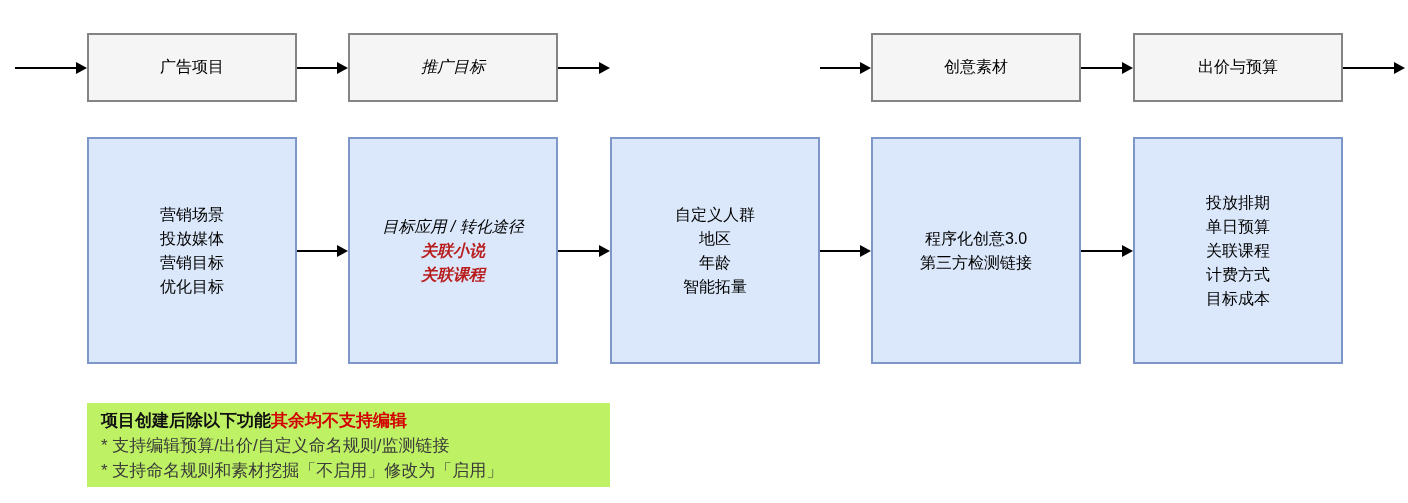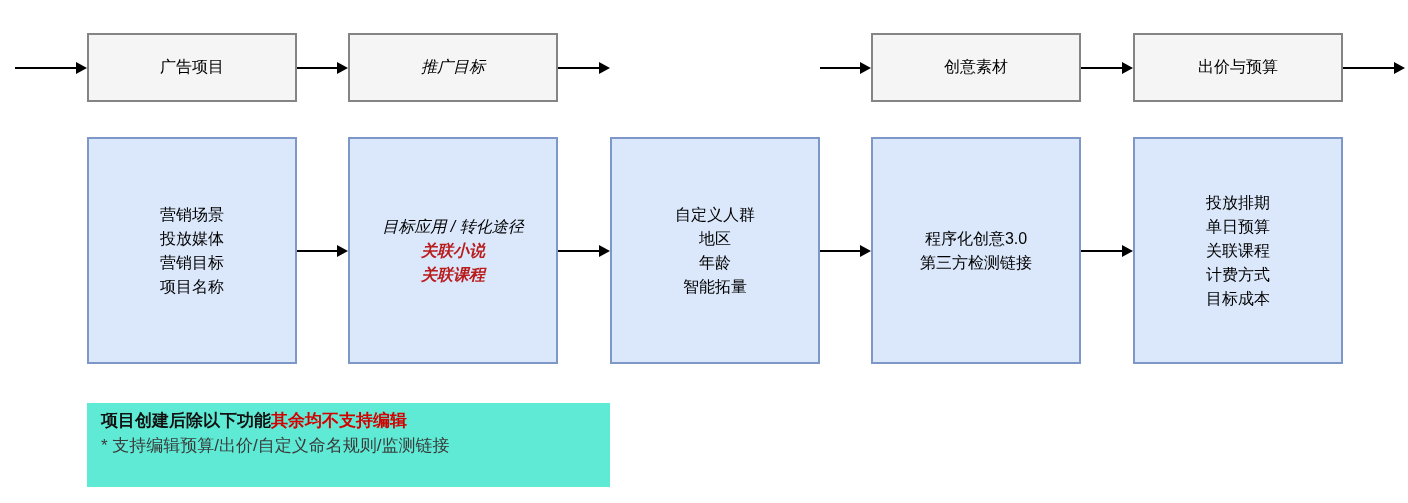--- a/index.html
+++ b/index.html
@@ -31,21 +31,21 @@
   .arrow::after {
     content:""; position:absolute; right:-11px; top:-5px;
     border-left:11px solid #000;
     border-top:6px solid transparent;
     border-bottom:6px solid transparent;
   }
 
   
   .note {
     position:absolute; left:87px; top:403px; width:523px; height:84px;
-    background:#5eead4; padding:5px 14px;
+    background:#bef264; padding:5px 14px;
     font-size:17px; line-height:25px; color:#3a3a3a;
   }
   .note-title { font-weight:700; color:#111; }
   .note-title .red { color:#d40000; }
 
   
   .c1 { left:87px; } .c2 { left:348px;font-style:italic; } .c3 { left:610px; } .c4 { left:871px; } .c5 { left:1133px; }
 </style>
 </head>
 <body>
@@ -69,21 +69,21 @@
   <div class="arrow" style="left:297px;  top:67px; width:40px;"></div>
   <div class="arrow" style="left:558px;  top:67px; width:41px;"></div>
   <div class="arrow" style="left:820px;  top:67px; width:40px;"></div>
   <div class="arrow" style="left:1081px; top:67px; width:41px;"></div>
   <div class="arrow" style="left:1343px; top:67px; width:51px;"></div>
 
   <div class="detail-box c1">
     <span class="detail-line">营销场景</span>
     <span class="detail-line">投放媒体</span>
     <span class="detail-line">营销目标</span>
-    <span class="detail-line">项目名称</span>
+    <span class="detail-line">优化目标</span>
   </div>
   <div class="detail-box c2">
     <span class="detail-line">目标应用 / 转化途径</span>
     <span class="detail-line em">关联小说</span>
     <span class="detail-line em">关联课程</span>
   </div>
   <div class="detail-box c3">
     <span class="detail-line">自定义人群</span>
     <span class="detail-line">地区</span>
     <span class="detail-line">年龄</span>
@@ -104,15 +104,16 @@
   <div class="arrow" style="left:297px;  top:250px; width:40px;"></div>
   <div class="arrow" style="left:558px;  top:250px; width:41px;"></div>
   <div class="arrow" style="left:820px;  top:250px; width:40px;"></div>
   <div class="arrow" style="left:1081px; top:250px; width:41px;"></div>
 
   <div class="note">
     <div class="note-title">
       <span>项目创建后除以下功能</span><span class="red">其余均不支持编辑</span>
     </div>
     <div class="note-line">* 支持编辑预算/出价/自定义命名规则/监测链接</div>
+    <div class="note-line">* 支持命名规则和素材挖掘「不启用」修改为「启用」</div>
   </div>
 
 </div>
 
 </body></html>

